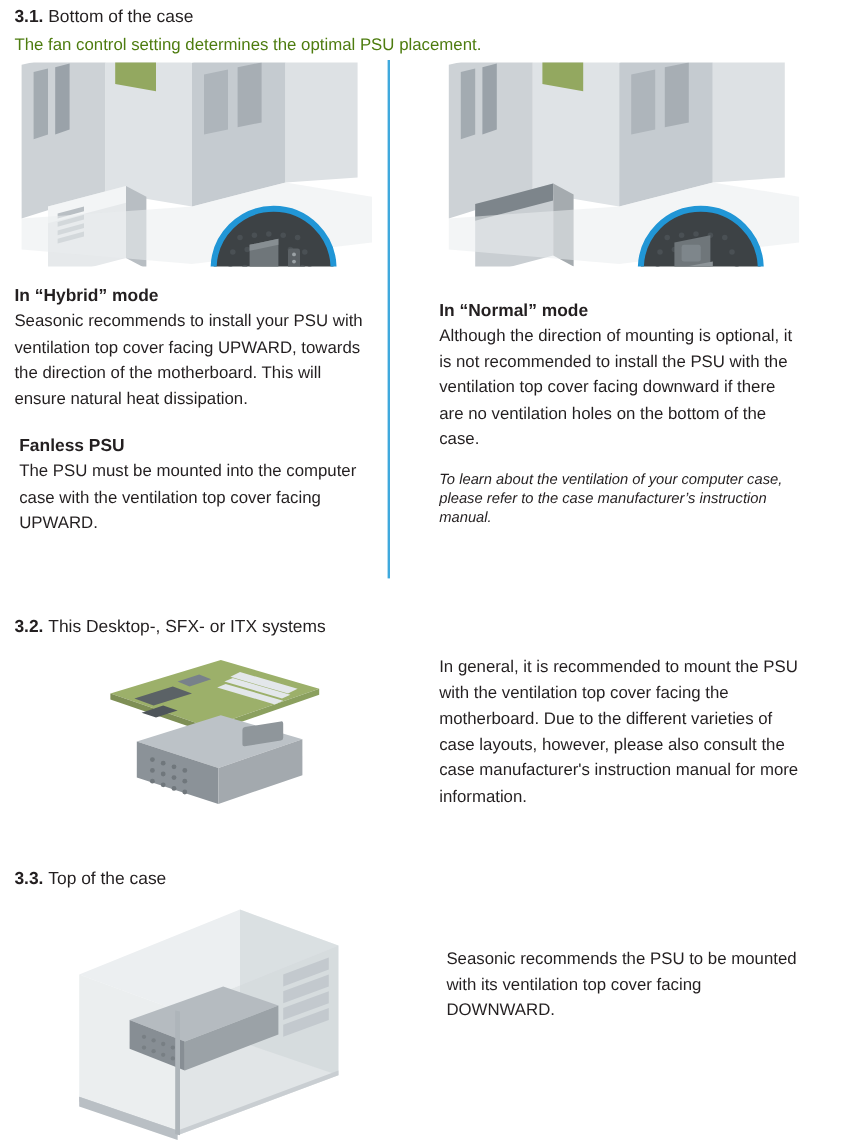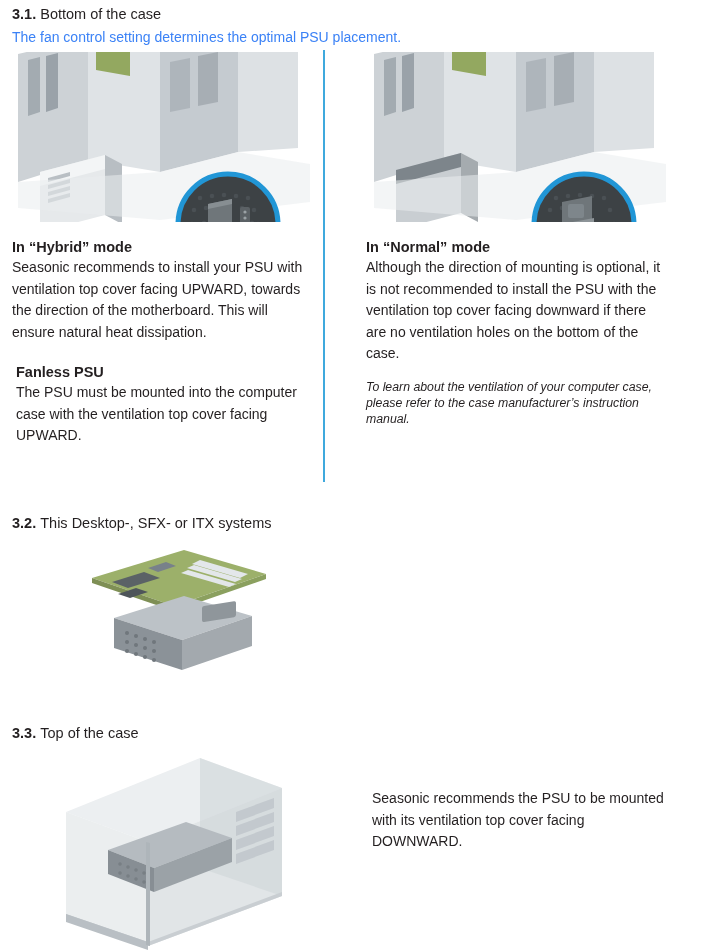--- a/index.html
+++ b/index.html
@@ -31,21 +31,21 @@
   .sec-head .num {
     font-weight: bold;
   }
   .sec-head .txt {
     font-weight: normal;
   }
 
   .lead {
     font-size: 14px;
     line-height: 19px;
-    color: #3b82f6;
+    color: #4d7c0f;
   }
   .col-title {
     font-size: 14.5px;
     font-weight: bold;
     line-height: 19px;
     color: #231f20;
   }
   .col-body {
     font-size: 14px;
     line-height: 21.5px;
@@ -68,21 +68,21 @@
     top: 50px;
     width: 1.6px;
     height: 432px;
     background: #3fa9dd;
   }
 
   #img-left  { position: absolute; left: 10px;  top: 52px; width: 300px; height: 170px; }
   #img-right { position: absolute; left: 366px; top: 52px; width: 300px; height: 170px; }
 
   #left-col  { position: absolute; left: 12px;  top: 238px; width: 296px; }
-  #right-col { position: absolute; left: 366px; top: 238px; width: 300px; }
+  #right-col { position: absolute; left: 366px; top: 250px; width: 300px; }
 
   #left-col .block2 { margin-top: 20px; padding-left: 4px; }
   #right-col .note  { margin-top: 14px; font-style: italic; }
 
   
   #sec32-head { position: absolute; left: 12px; top: 514px; }
   #img-32 { position: absolute; left: 52px; top: 538px; width: 260px; height: 150px; }
   #col-32 { position: absolute; left: 366px; top: 545px; width: 300px; }
 
   
@@ -280,20 +280,21 @@
           <circle cx="102" cy="113" r="2"></circle>
         <circle cx="75" cy="113" r="2"></circle>
           <circle cx="84" cy="116" r="2"></circle>
         <circle cx="93" cy="119" r="2"></circle>
           <circle cx="102" cy="122" r="2"></circle>
       </g>
       <rect x="150" y="92" width="34" height="16" rx="2" fill="#8f969b" transform="skewY(-9)"></rect>
     </svg>
   </div>
 
+  <div class="col-body" id="col-32">In general, it is recommended to mount the PSU with the ventilation top cover facing the motherboard. Due to the different varieties of case layouts, however, please also consult the case manufacturer's instruction manual for more information.</div>
 
   <div class="sec-head" id="sec33-head">
     <span class="num">3.3. </span>
     <span class="txt">Top of the case</span>
   </div>
 
   <div id="img-33">
     <svg width="260" height="204" viewBox="0 0 260 204">
 
       <polygon points="16,66 150,12 232,42 98,96" fill="#eceff1"></polygon>

